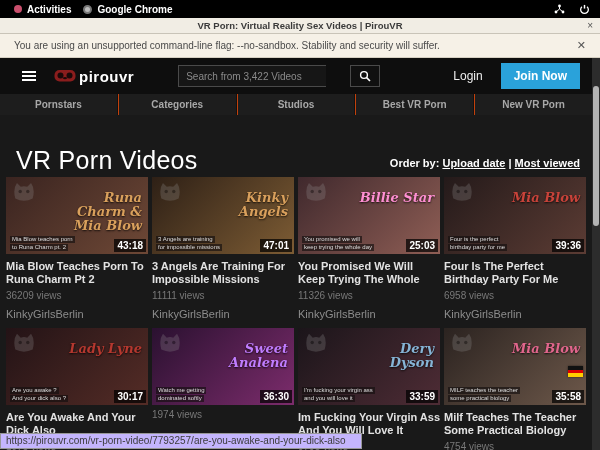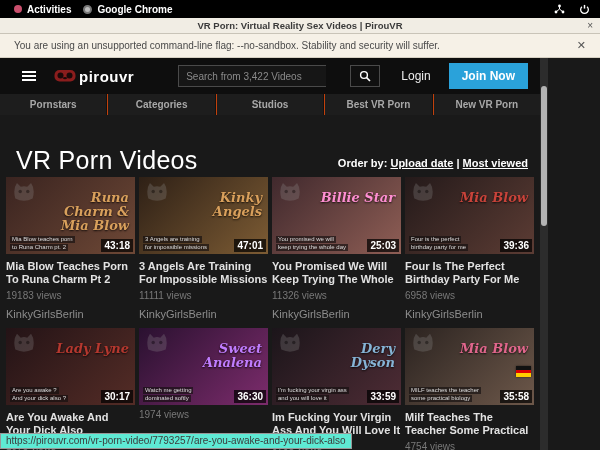--- a/index.html
+++ b/index.html
@@ -22,21 +22,21 @@
   .tabbar .tab-title { flex:1; text-align:center; font-size:9.5px; font-weight:bold; color:#3a3a3a; }
   .tabbar .close { position:absolute; right:7px; color:#555; font-size:10px; cursor:default; }
 
   
   .warnbar { height:24px; background:#f6f1e7; border-bottom:1px solid #d6d0c2; display:flex; align-items:center; font-size:10px; color:#4a4a4a; padding:0 10px; }
   .warnbar .msg { flex:1; padding-left:4px; }
   .warnbar .close { color:#555; font-size:11px; padding:0 4px; }
 
   
   .viewport { position:relative; height:392px; display:flex; background:#191919; }
-  .pagecol { width:540px; overflow:hidden; }
+  .pagecol { width:592px; overflow:hidden; }
   .vscroll { width:8px; background:#2c2c2c; position:relative; }
   .vscroll .thumb { position:absolute; top:28px; left:1px; width:6px; height:140px; background:#b3b3b3; border-radius:3px; }
 
   
   .siteheader { height:36px; background:#0e0e0e; display:flex; align-items:center; padding:0 12px 0 22px; gap:10px; }
   .hamburger { width:14px; display:flex; flex-direction:column; gap:2px; cursor:pointer; }
   .hamburger i { height:2px; background:#fff; display:block; }
   .logo { display:flex; align-items:center; gap:3px; margin-left:8px; }
   .logo-text { color:#fff; font-weight:bold; font-size:15px; letter-spacing:.5px; }
   .searchwrap { margin-left:34px; display:flex; align-items:stretch; height:22px;gap:24px; }
@@ -67,21 +67,21 @@
   .caption { position:absolute; left:4px; bottom:3px; right:34px; display:flex; flex-direction:column; align-items:flex-start; gap:1px; }
   .caption span { background:rgba(20,15,15,.65); color:#ddd; font-size:6px; line-height:7px; padding:0 2px; white-space:nowrap; overflow:hidden; max-width:100%; }
   .duration { position:absolute; right:2px; bottom:2px; background:rgba(0,0,0,.72); color:#fff; font-size:10px; font-weight:bold; padding:1px 3px; }
   .deflag { position:absolute; right:3px; top:38px; width:15px; height:11px; display:flex; flex-direction:column; box-shadow:0 0 2px rgba(0,0,0,.6); }
   .deflag i { flex:1; } .deflag i:nth-child(1){background:#111;} .deflag i:nth-child(2){background:#d00;} .deflag i:nth-child(3){background:#ffce00;}
   .vtitle { margin-top:6px; color:#e2e2e2; font-size:11px; line-height:13px; font-weight:bold; height:26px; overflow:hidden; cursor:pointer; }
   .vviews { margin-top:4px; color:#787878; font-size:10px; }
   .vstudio { margin-top:7px; color:#8d8d8d; font-size:11px; cursor:pointer; }
 
   
-  .statusurl { position:absolute; left:0; bottom:1px; background:#5eead4; border:1px solid #989898; color:#3c3c3c; font-size:10px; padding:1px 5px 2px 5px; max-width:430px; white-space:nowrap; }
+  .statusurl { position:absolute; left:0; bottom:1px; background:#c4b5fd; border:1px solid #989898; color:#3c3c3c; font-size:10px; padding:1px 15px 2px 5px; max-width:430px; white-space:nowrap; }
 </style>
 </head>
 <body>
 
 <div class="screen">
 
   <div class="sysbar">
     <div class="left">
       <span class="sys-item">
         <span class="dot-icon"></span>
@@ -179,21 +179,21 @@
       </svg>
       <span class="overlayname" style="color: rgb(217, 160, 92);">Runa Charm &amp; Mia Blow</span>
 
       <span class="caption">
                 <span>Mia Blow teaches porn</span>
                 <span>to Runa Charm pt. 2</span>
               </span>
       <span class="duration">43:18</span>
     </div>
     <div class="vtitle">Mia Blow Teaches Porn To Runa Charm Pt 2</div>
-    <div class="vviews">19183 views</div>
+    <div class="vviews">36209 views</div>
     <div class="vstudio">KinkyGirlsBerlin</div>
   </div>
 
   <div class="card">
     <div class="thumbbox" style="background: linear-gradient(135deg, rgb(46, 32, 22), rgb(125, 92, 52));">
       <svg class="catmark" width="26" height="22" viewBox="0 0 24 20">
         <path d="M4,17 Q1.5,8 5.5,2.5 L9,6 Q12,5 15,6 L18.5,2.5 Q22.5,8 20,17 Q12,21 4,17 Z" fill="#9a9a9a" opacity="0.55"></path>
         <circle cx="8.5" cy="10.5" r="1.6" fill="#2b2b2b"></circle>
                 <circle cx="15.5" cy="10.5" r="1.6" fill="#2b2b2b"></circle>
       </svg>

